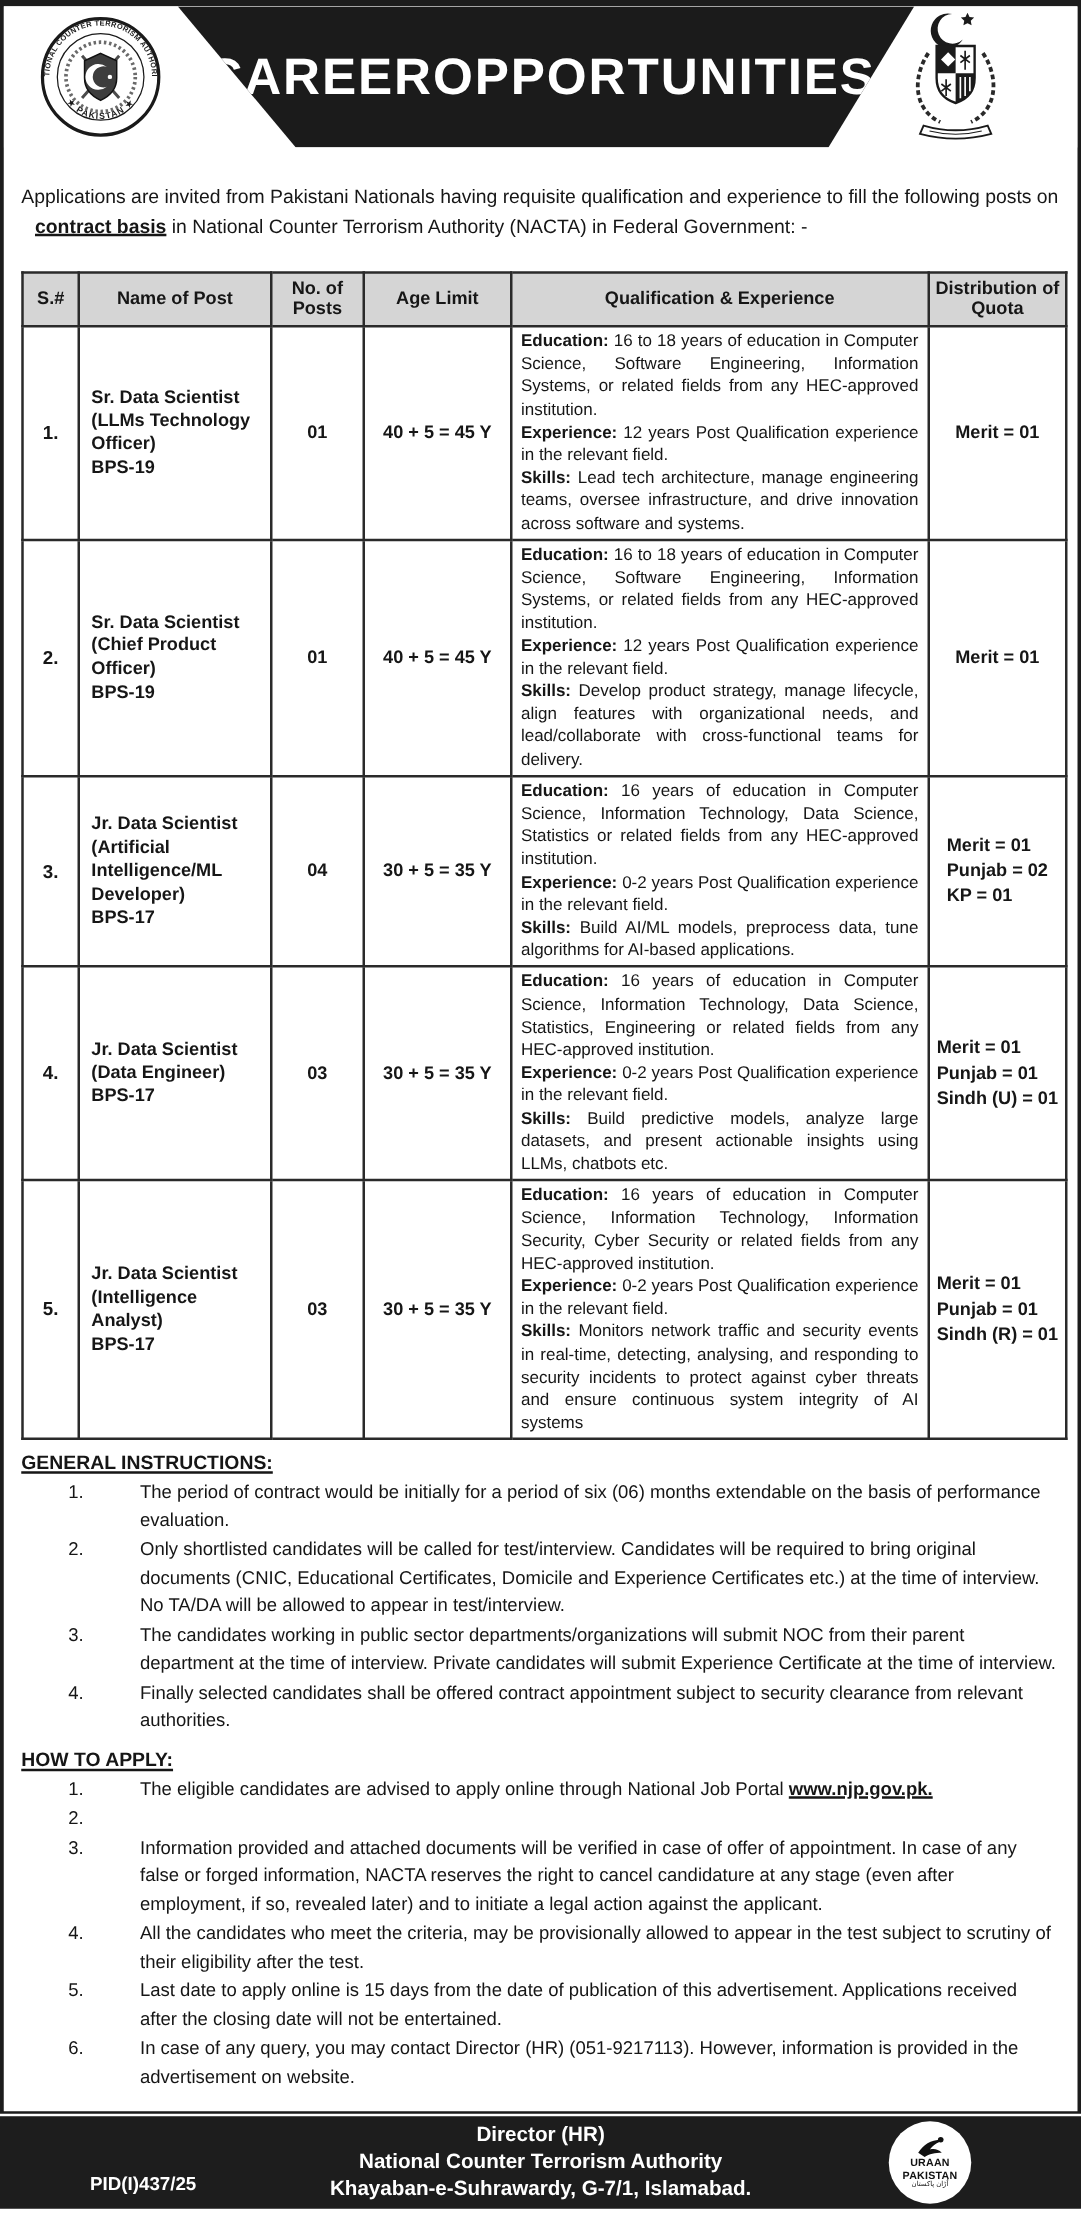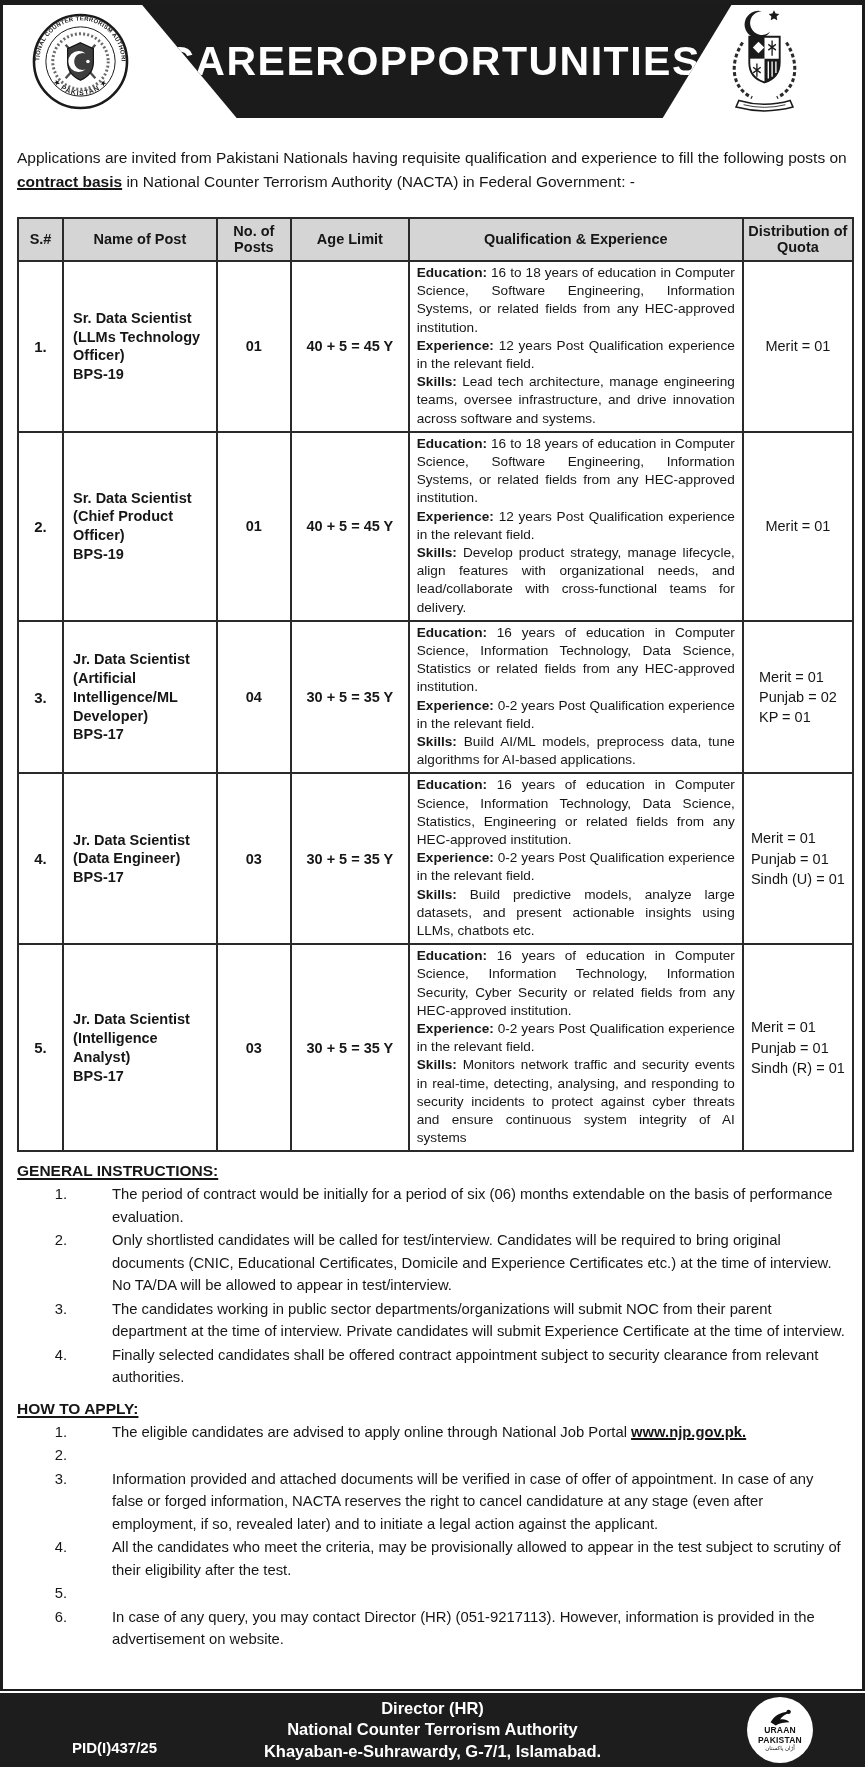--- a/index.html
+++ b/index.html
@@ -19,48 +19,48 @@
   .banner-shape {
     position:absolute; inset:0; background:#1b1b1b;
     clip-path:polygon(16.2% 0, 84.8% 0, 76.8% 100%, 27.2% 100%);
     display:flex; flex-direction:row; align-items:center; justify-content:center;
   }
   .banner-title { color:#fff; font-weight:bold; font-size:41px; line-height:1.04; letter-spacing:1.5px; text-align:center; }
   .logo-left  { position:absolute; left:28px; top:7px; }
   .logo-right { position:absolute; right:50px; top:3px; }
   
   .intro { padding:12px 14px 6px 14px; font-size:15.5px; line-height:1.6; }
-  .bold-underline { font-weight:bold; text-decoration:underline; text-decoration-thickness:2px; }
+  .bold-underline { font-weight:bold; text-decoration:underline; text-decoration-thickness:2px;margin-left:11px; }
   
   table.jobs { width:837px; margin:4px 14px 0 14px; border-collapse:collapse; table-layout:fixed; }
   .jobs th, .jobs td { border:2px solid #2a2a2a; vertical-align:middle; }
   .jobs th { background:#d5d5d5; font-size:14.5px; font-weight:bold; padding:4px 2px; line-height:1.15; }
   td.c-sn   { text-align:center; font-weight:bold; font-size:15px; }
   td.c-post { font-weight:bold; font-size:14.5px; padding:4px 4px 4px 9px; line-height:1.3; vertical-align:middle; }
   td.c-num  { text-align:center; font-weight:bold; font-size:14.5px;border-radius:28px; }
   td.c-age  { text-align:center; font-weight:bold; font-size:14.5px; white-space:nowrap; }
   td.c-qual { font-size:13.6px; line-height:1.34; padding:2px 7px 3px 7px; text-align:justify; vertical-align:top;margin-left:44px; }
   td.c-qual p { margin:0; }
-  td.c-quota { font-weight:normal; font-size:14.5px; padding:4px 2px; }
+  td.c-quota { font-weight:bold; font-size:14.5px; padding:4px 2px; }
   .quota-inner { width:fit-content; margin:0 auto; text-align:left; line-height:1.4; }
   
   .section { padding:4px 13px 0 14px; font-size:14.8px; }
   .sec-heading { font-weight:bold; font-size:15.5px; margin:6px 0 3px 0;
     text-decoration:underline; text-decoration-thickness:2px; text-underline-offset:2px; width:fit-content; }
   .item { display:grid; grid-template-columns:50px 1fr; column-gap:45px; line-height:1.52; margin:1px 0; }
   .item .inum { text-align:right; }
   .item .itxt { padding-right:2px; }
   .link { font-weight:bold; text-decoration:underline; text-decoration-thickness:2px; }
   
   .footer { position:relative; height:74px; margin-top:2px; background:#1d1d1d; color:#fff;
     display:flex; align-items:center; justify-content:center; }
   .footer-center { text-align:center; font-weight:bold; font-size:16.5px; line-height:1.28; }
   .pid { position:absolute; left:72px; bottom:11px; font-weight:bold; font-size:15px;margin-top:20px; }
   .uraan {
-    position:absolute; right:52px; top:50%; transform:translateY(-50%);
+    position:absolute; right:88px; top:50%; transform:translateY(-50%);
     width:66px; height:66px; background:#fff; border-radius:50%; color:#111;
     display:flex; flex-direction:column; align-items:center; justify-content:center; gap:0;
   }
   .uraan-text { font-size:8.5px; font-weight:bold; line-height:1.1; text-align:center; letter-spacing:0.2px; }
   .uraan-urdu { font-size:5.5px; line-height:1; margin-top:1px; }
 </style>
 </head>
 <body>
 
 <div class="page">
@@ -285,20 +285,21 @@
       <div class="item">
         <div class="inum">3.</div>
         <div class="itxt">Information provided and attached documents will be verified in case of offer of appointment. In case of any false or forged information, NACTA reserves the right to cancel candidature at any stage (even after employment, if so, revealed later) and to initiate a legal action against the applicant.</div>
       </div>
       <div class="item">
         <div class="inum">4.</div>
         <div class="itxt">All the candidates who meet the criteria, may be provisionally allowed to appear in the test subject to scrutiny of their eligibility after the test.</div>
       </div>
       <div class="item">
         <div class="inum">5.</div>
+        <div class="itxt">Last date to apply online is 15 days from the date of publication of this advertisement. Applications received after the closing date will not be entertained.</div>
       </div>
       <div class="item">
         <div class="inum">6.</div>
         <div class="itxt">In case of any query, you may contact Director (HR) (051-9217113). However, information is provided in the advertisement on website.</div>
       </div>
     </div>
   </div>
 
   <div class="footer">
     <div class="pid">PID(I)437/25</div>

